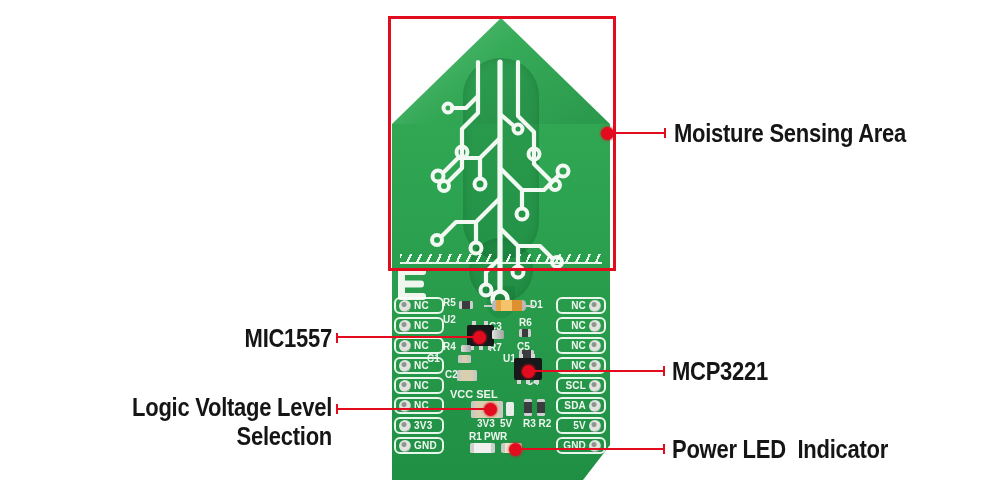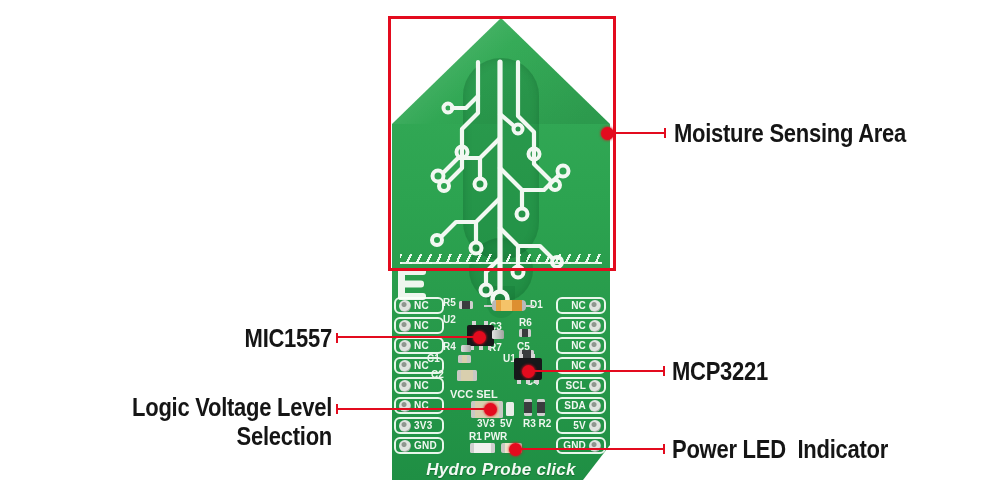--- a/index.html
+++ b/index.html
@@ -200,21 +200,21 @@
     <span class="slk" style="left:51px;top:280px">R5</span>
     <span class="slk" style="left:138px;top:282px">D1</span>
     <span class="slk" style="left:51px;top:297px">U2</span>
     <span class="slk" style="left:97px;top:304px">C3</span>
     <span class="slk" style="left:127px;top:300px">R6</span>
     <span class="slk" style="left:51px;top:324px">R4</span>
     <span class="slk" style="left:97px;top:325px">R7</span>
     <span class="slk" style="left:125px;top:324px">C5</span>
     <span class="slk" style="left:35px;top:336px">C1</span>
     <span class="slk" style="left:111px;top:336px">U1</span>
-    <span class="slk" style="left:39px;top:352px">C2</span>
+    <span class="slk" style="left:53px;top:352px">C2</span>
     <span class="slk" style="left:134px;top:359px">C4</span>
     <span class="slk" style="left:58px;top:371px;font-size:11px">VCC SEL</span>
     <span class="slk" style="left:85px;top:401px">3V3</span>
     <span class="slk" style="left:108px;top:401px">5V</span>
     <span class="slk" style="left:131px;top:401px">R3 R2</span>
     <span class="slk" style="left:77px;top:414px">R1</span>
     <span class="slk" style="left:92px;top:414px">PWR</span>
 
     <div class="smd dark" style="left:67px;top:283px;width:14px;height:8px"></div>
     <div class="diode" style="left:100px;top:282px;width:34px;height:11px"></div>
@@ -226,21 +226,20 @@
     <div class="smd beige" style="left:66px;top:337px;width:13px;height:8px"></div>
     <div class="chip" style="left:122px;top:340px;width:28px;height:22px"></div>
     <div class="smd beige" style="left:65px;top:352px;width:20px;height:11px"></div>
     <div class="smd beige" style="left:79px;top:383px;width:32px;height:17px"></div>
     <div class="smd white" style="left:114px;top:384px;width:8px;height:14px"></div>
     <div class="smd darkv" style="left:132px;top:381px;width:8px;height:17px"></div>
     <div class="smd darkv" style="left:145px;top:381px;width:8px;height:17px"></div>
     <div class="smd white" style="left:78px;top:425px;width:25px;height:10px;background:linear-gradient(90deg,#cfcfcf 0 4px,#f0f0ee 4px 21px,#cfcfcf 21px)"></div>
     <div class="led" style="left:109px;top:425px;width:21px;height:10px"></div>
 
-    <div class="board-title">Hydro Probe click</div>
   </div>
 
   <div class="red-rect"></div>
 
   <div class="cdot" style="left:601px;top:127px"></div>
   <div class="cline" style="left:608px;top:132px;width:58px"></div>
   <div class="ctick" style="left:664px;top:128px"></div>
   <div class="label lft" style="left:674px;top:119px">Moisture Sensing Area</div>
 
   <div class="label rgt" style="left:132px;top:324px;width:200px">MIC1557</div>

